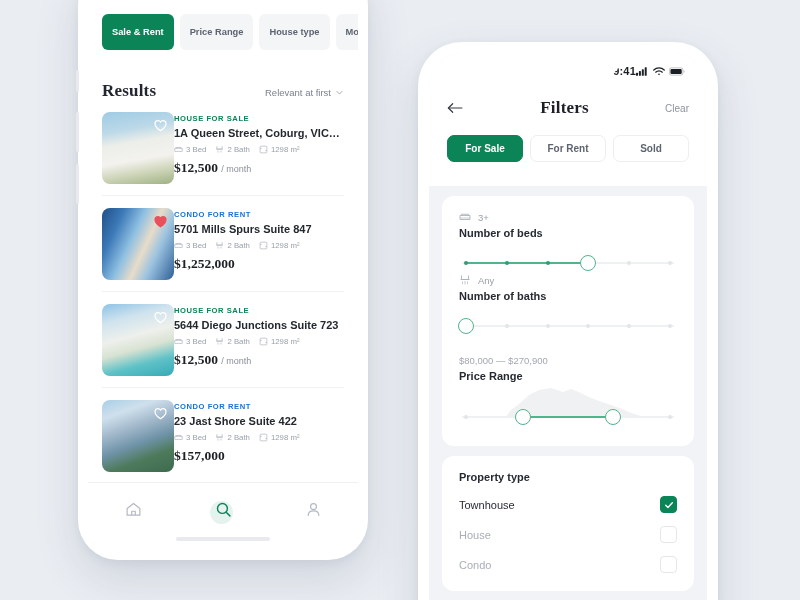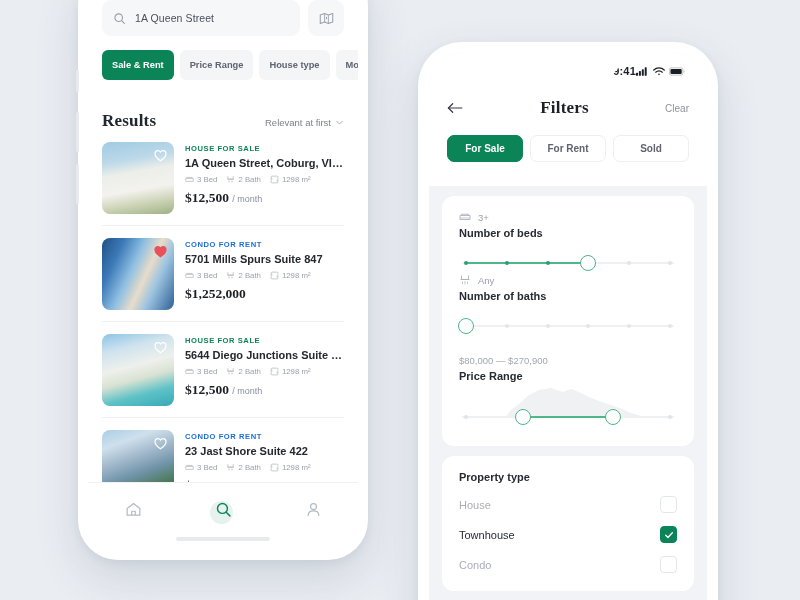--- a/index.html
+++ b/index.html
@@ -102,21 +102,21 @@
   }
   .map-btn {
     width: 36px; height: 36px;
     background: #f6f7f9;
     border-radius: 9px;
     display: flex; align-items: center; justify-content: center;
   }
 
   .chips { display: flex; gap: 6px; margin-top: 14px; }
   .chip {
-    height: 30px;
+    height: 36px;
     padding: 0 10px;
     border-radius: 6px;
     background: #f4f5f7;
     color: #5e6472;
     font-size: 9.3px;
     font-weight: bold;
     display: flex; align-items: center;
     white-space: nowrap;
   }
   .chip.active { background: #0b8457; color: #fff; }
@@ -133,21 +133,20 @@
     letter-spacing: .2px;
   }
   .sort {
     font-size: 9.5px;
     color: #7b818e;
     display: flex; align-items: center; gap: 4px;
   }
 
   .card {
     display: flex;
-    gap: 11px;
     padding: 12px 0 11px 0;
     border-bottom: 1px solid #f0f1f3;
   }
   .card:first-of-type { padding-top: 11px; }
   .thumb {
     width: 72px; height: 72px;
     border-radius: 8px;
     flex: none;
     position: relative;
     overflow: hidden;
@@ -341,39 +340,20 @@
 <body>
 
 <div class="phone" id="phone-left">
   <div class="side-btn b1"></div>
   <div class="side-btn b2"></div>
   <div class="side-btn b3"></div>
   <div class="screen">
 
     <div class="l-body">
 
-      <div class="search-row">
-        <div class="search-box">
-          <span>
-            <svg width="13" height="13" viewBox="0 0 24 24" fill="none" stroke="#9aa0ab" stroke-width="2.1" stroke-linecap="round">
-              <circle cx="10.5" cy="10.5" r="7"></circle>
-                <line x1="16" y1="16" x2="21" y2="21"></line>
-            </svg>
-          </span>
-          <span class="val">1A Queen Street</span>
-        </div>
-        <div class="map-btn">
-          <svg width="15" height="15" viewBox="0 0 24 24" fill="none" stroke="#9aa0ab" stroke-width="1.7" stroke-linejoin="round">
-            <path d="M2 6.5 L9 4 L15 6.5 L22 4 V17.5 L15 20 L9 17.5 L2 20 Z"></path>
-            <path d="M9 4 V17.5" stroke-width="1.4"></path>
-              <path d="M15 6.5 V20" stroke-width="1.4"></path>
-            <path d="M12 9.5 V13" stroke-width="1.6"></path>
-          </svg>
-        </div>
-      </div>
 
       <div class="chips" id="filter-chips">
           <div class="chip active">Sale &amp; Rent</div>
           <div class="chip">Price Range</div>
           <div class="chip">House type</div>
           <div class="chip">More</div>
         </div>
 
       <div class="results-row">
         <div class="results-title">Results</div>
@@ -676,32 +656,32 @@
               <div class="knob" style="top:21px; left:29.320000000000004%"></div>
               <div class="knob" style="top:21px; left:70.67999999999999%"></div>
             </div>
         </div>
       </div>
 
       <div class="panel">
         <div class="sec-label" style="margin-top:0">Property type</div>
         <div id="prop-options">
             <div class="prop-row">
-              <span class="prop-name dim">House</span>
-              <span class="cb"></span>
-            </div>
-            <div class="prop-row">
               <span class="prop-name">Townhouse</span>
               <span class="cb checked">
                 <svg width="10" height="10" viewBox="0 0 24 24" fill="none" stroke="#fff" stroke-width="3.2" stroke-linecap="round" stroke-linejoin="round">
                   <polyline points="4,12.5 9.5,18 20,6.5"></polyline>
                 </svg>
               </span>
             </div>
             <div class="prop-row">
+              <span class="prop-name dim">House</span>
+              <span class="cb"></span>
+            </div>
+            <div class="prop-row">
               <span class="prop-name dim">Condo</span>
               <span class="cb"></span>
             </div>
           </div>
       </div>
 
     </div>
   </div>
 </div>
 

